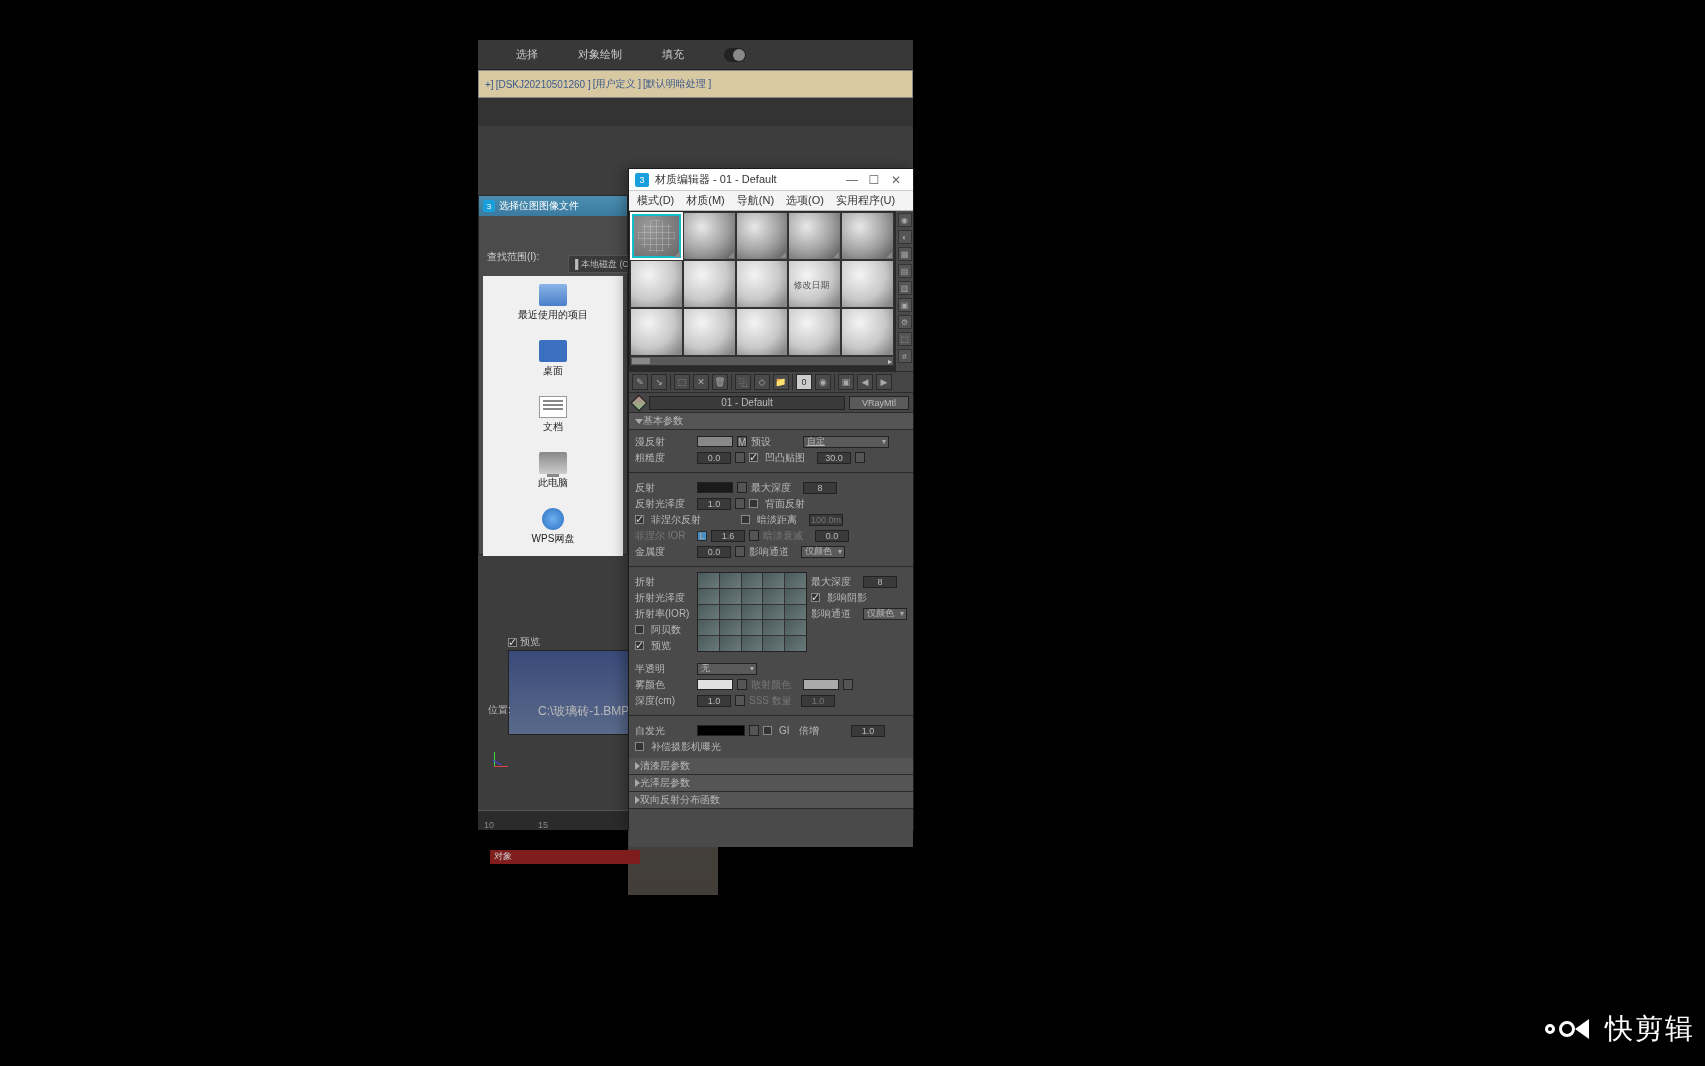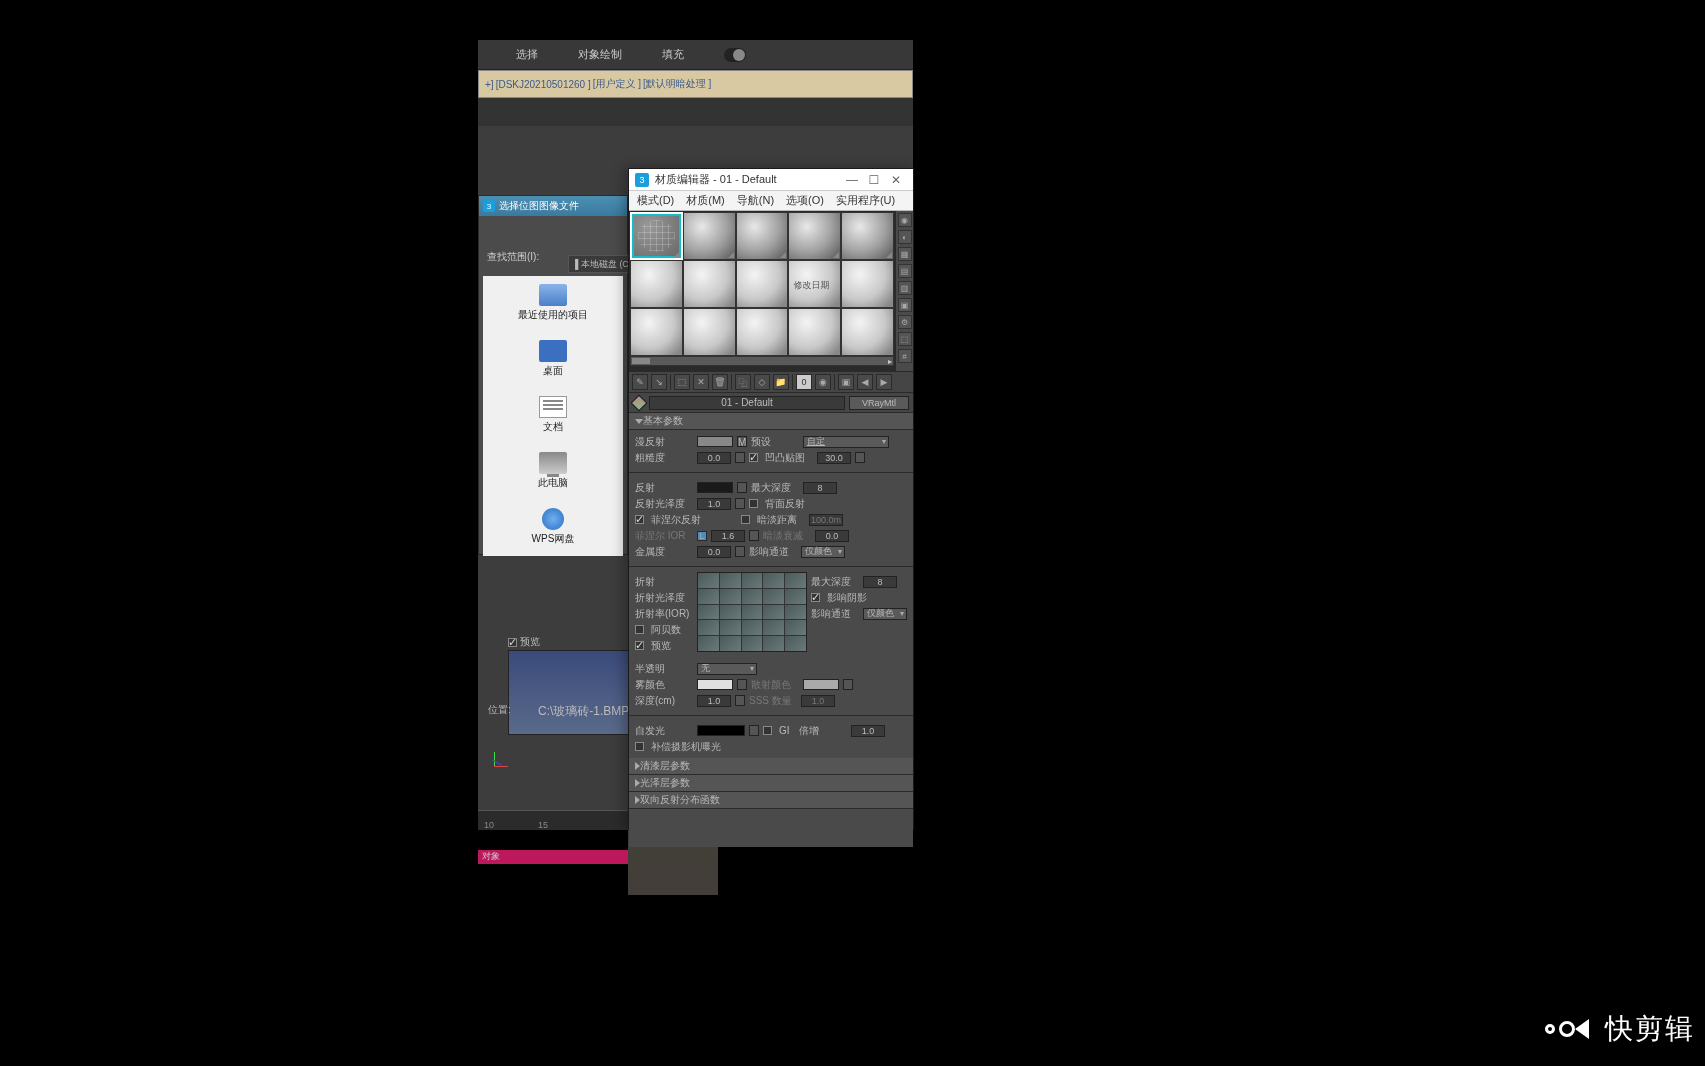--- a/index.html
+++ b/index.html
@@ -56,21 +56,21 @@
   .mid-col .loclbl { position:absolute; top:508px; left:-140px; font-size:10px; }
   .mid-col .locpath { position:absolute; top:508px; left:-90px; font-size:12px; }
 
   
   .btm { position:absolute; bottom:0; left:0; width:150px; }
   .ruler { height:20px; background:#2b2b2b; color:#888; font-size:9px; display:flex; align-items:flex-end; padding:0 6px; gap:44px; border-top:1px solid #555;}
   .axis { position:absolute; bottom:60px; left:14px; width:18px; height:18px; }
   .axis .x { position:absolute; width:14px; height:1px; background:#d44; top:14px; left:2px;}
   .axis .y { position:absolute; width:1px; height:14px; background:#4d4; top:0; left:2px;}
   .axis .z { position:absolute; width:10px; height:1px; background:#44d; top:10px; left:0; transform:rotate(30deg);}
-  .status { position:absolute; bottom:-34px; left:0; height:14px; background:#be185d; color:#ccc; font-size:9px; padding:0 4px; width:150px;}
+  .status { position:absolute; bottom:-34px; left:12px; height:14px; background:#7f1d1d; color:#ccc; font-size:9px; padding:0 4px; width:150px;}
 
   
   .mat-ed { position: absolute; top: 128px; left: 150px; width: 286px; height: 662px; background: #4a4a4a; border: 1px solid #1a1a1a; box-shadow: -4px 0 12px rgba(0,0,0,0.3); }
   .me-title { height: 22px; background: #fff; color: #333; display:flex; align-items:center; padding: 0 6px; font-size: 11px; border-bottom:1px solid #ccc; }
   .me-title .icon3 { width:14px; height:14px; background:#1a9fdd; border-radius:2px; display:inline-flex; align-items:center; justify-content:center; font-size:9px; color:#fff; margin-right:6px;}
   .me-title .spacer { flex:1; }
   .me-title .wbtn { width:22px; height:18px; display:inline-flex; align-items:center; justify-content:center; color:#666; font-size:12px; }
   .me-menu { height: 20px; background: #f4f4f4; color: #333; display:flex; align-items:center; padding: 0 8px; gap: 12px; font-size: 11px; border-bottom:1px solid #bbb; }
 
   

